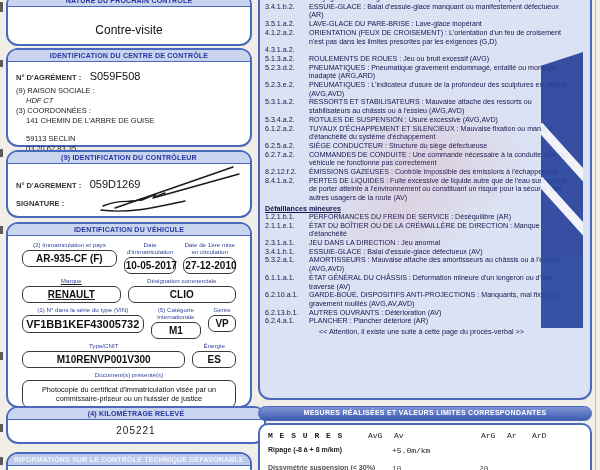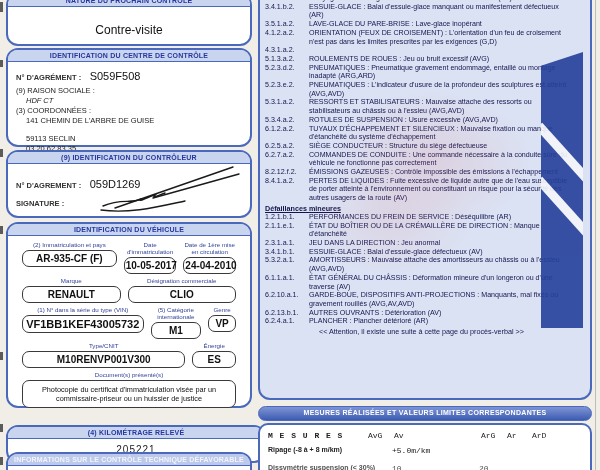--- a/index.html
+++ b/index.html
@@ -100,25 +100,25 @@
       <div class="vf" style="flex:1.8;">
         <div class="vlabel">(2) Immatriculation et pays</div>
         <div class="vbox">AR-935-CF (F)</div>
       </div>
       <div class="vf" style="flex:1;">
         <div class="vlabel">Date d'immatriculation</div>
         <div class="vbox">10-05-2017</div>
       </div>
       <div class="vf" style="flex:1;">
         <div class="vlabel">Date de 1ère mise en circulation</div>
-        <div class="vbox">24-04-2010</div>
+        <div class="vbox">27-12-2010</div>
       </div>
     </div>
     <div class="vrow">
-      <div class="vf" style="flex:1;">
+      <div class="vf" style="flex:1;text-decoration:underline;">
         <div class="vlabel">Marque</div>
         <div class="vbox">RENAULT</div>
       </div>
       <div class="vf" style="flex:1.1;">
         <div class="vlabel">Désignation commerciale</div>
         <div class="vbox">CLIO</div>
       </div>
     </div>
     <div class="vrow">
       <div class="vf" style="flex:2.4;">
@@ -145,21 +145,21 @@
       </div>
     </div>
     <div class="vrow">
       <div class="vf" style="flex:1;">
         <div class="vlabel">Document(s) présenté(s)</div>
         <div class="vbox doc">Photocopie du certificat d'immatriculation visée par un commissaire-priseur ou un huissier de justice</div>
       </div>
     </div>
   </div>
 
-  <div class="panel" style="left:6px;top:425px;width:260px;height:38px;">
+  <div class="panel" style="left:6px;top:406px;width:260px;height:38px;">
     <div class="phead">(4) KILOMÉTRAGE RELEVÉ</div>
     <div style="text-align:center;padding-top:5px;font-size:10px;letter-spacing:1px;color:#222;">205221</div>
   </div>
 
   <div class="panel" style="left:6px;top:452px;width:246px;height:30px;">
     <div class="phead pale">INFORMATIONS SUR LE CONTRÔLE TECHNIQUE DÉFAVORABLE</div>
   </div>
 
   <div class="dwrap">
     <div id="defect-list">

